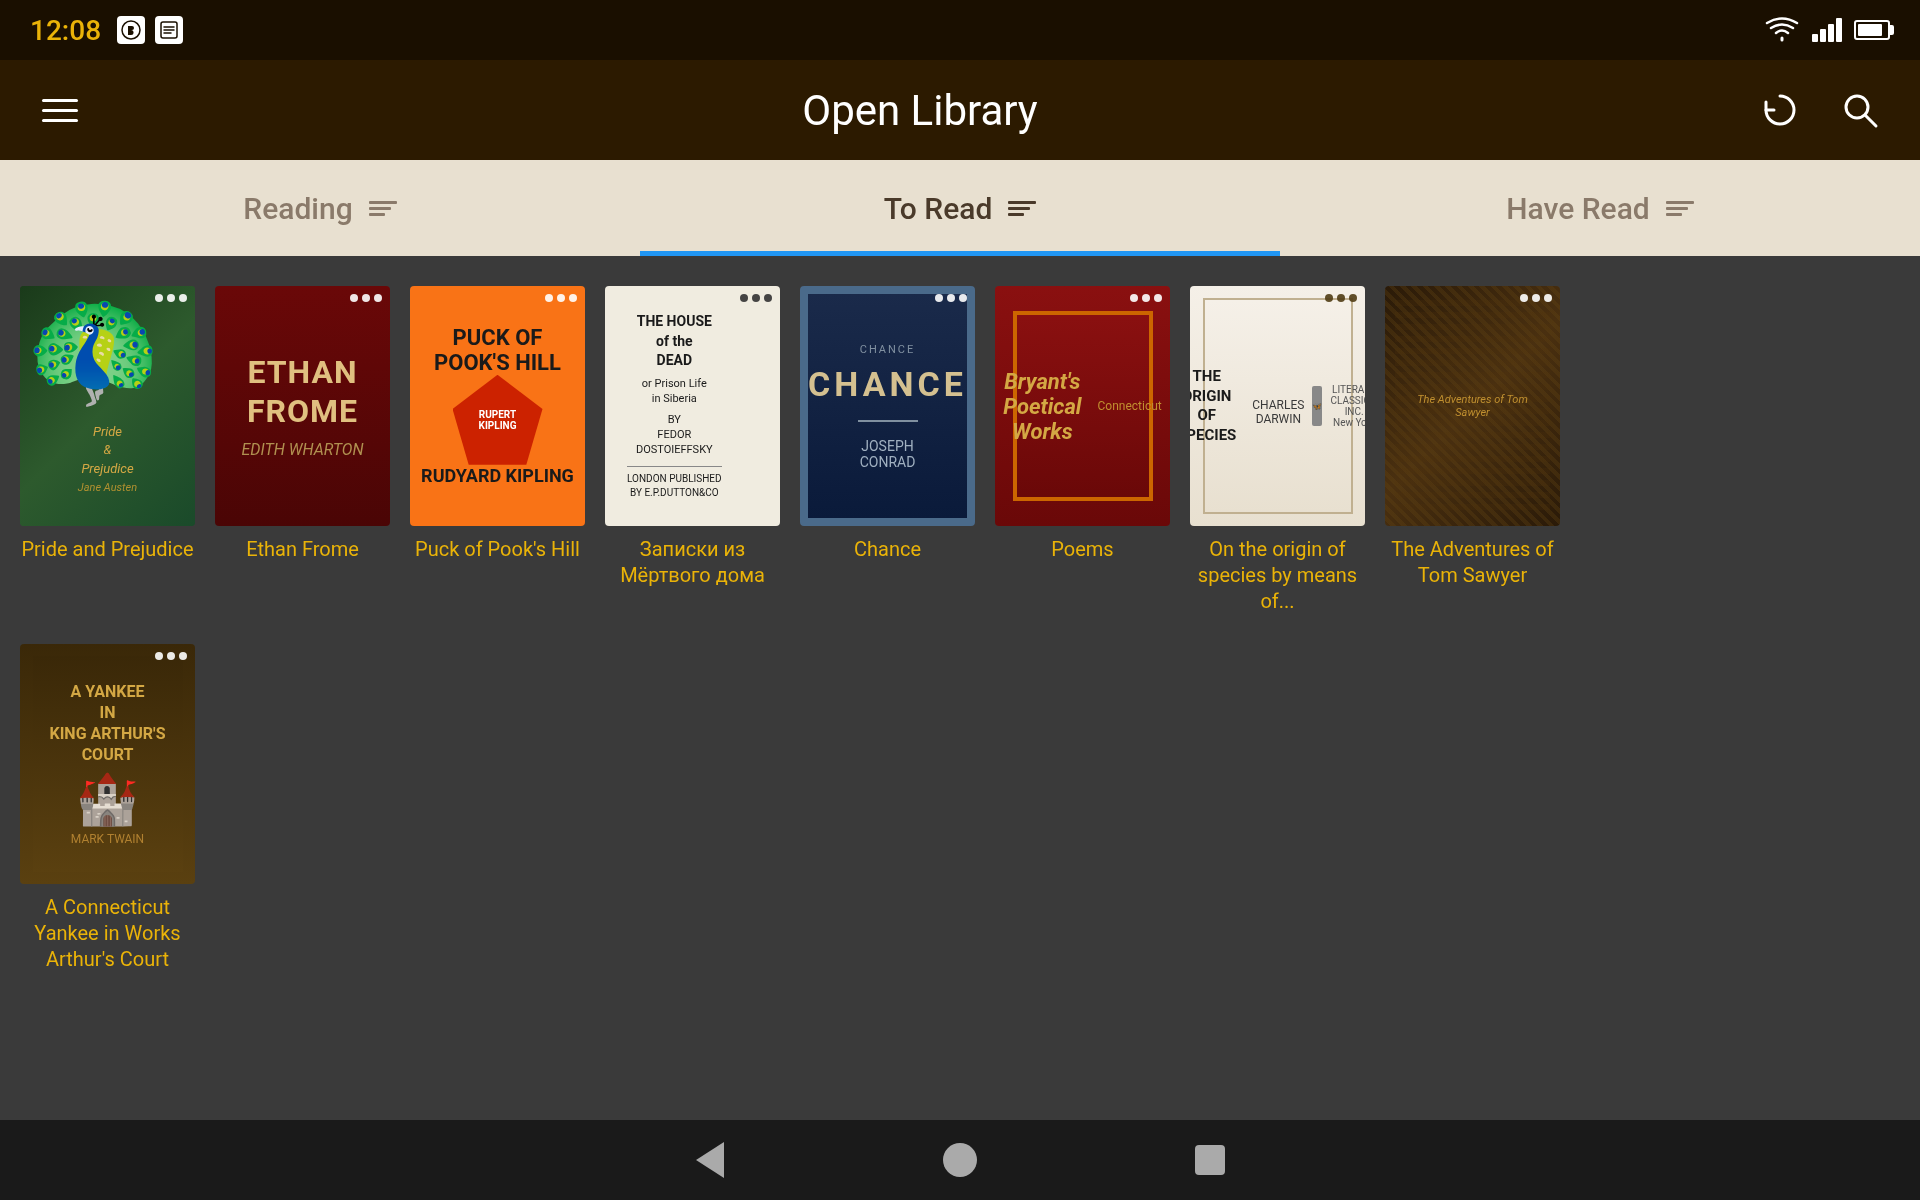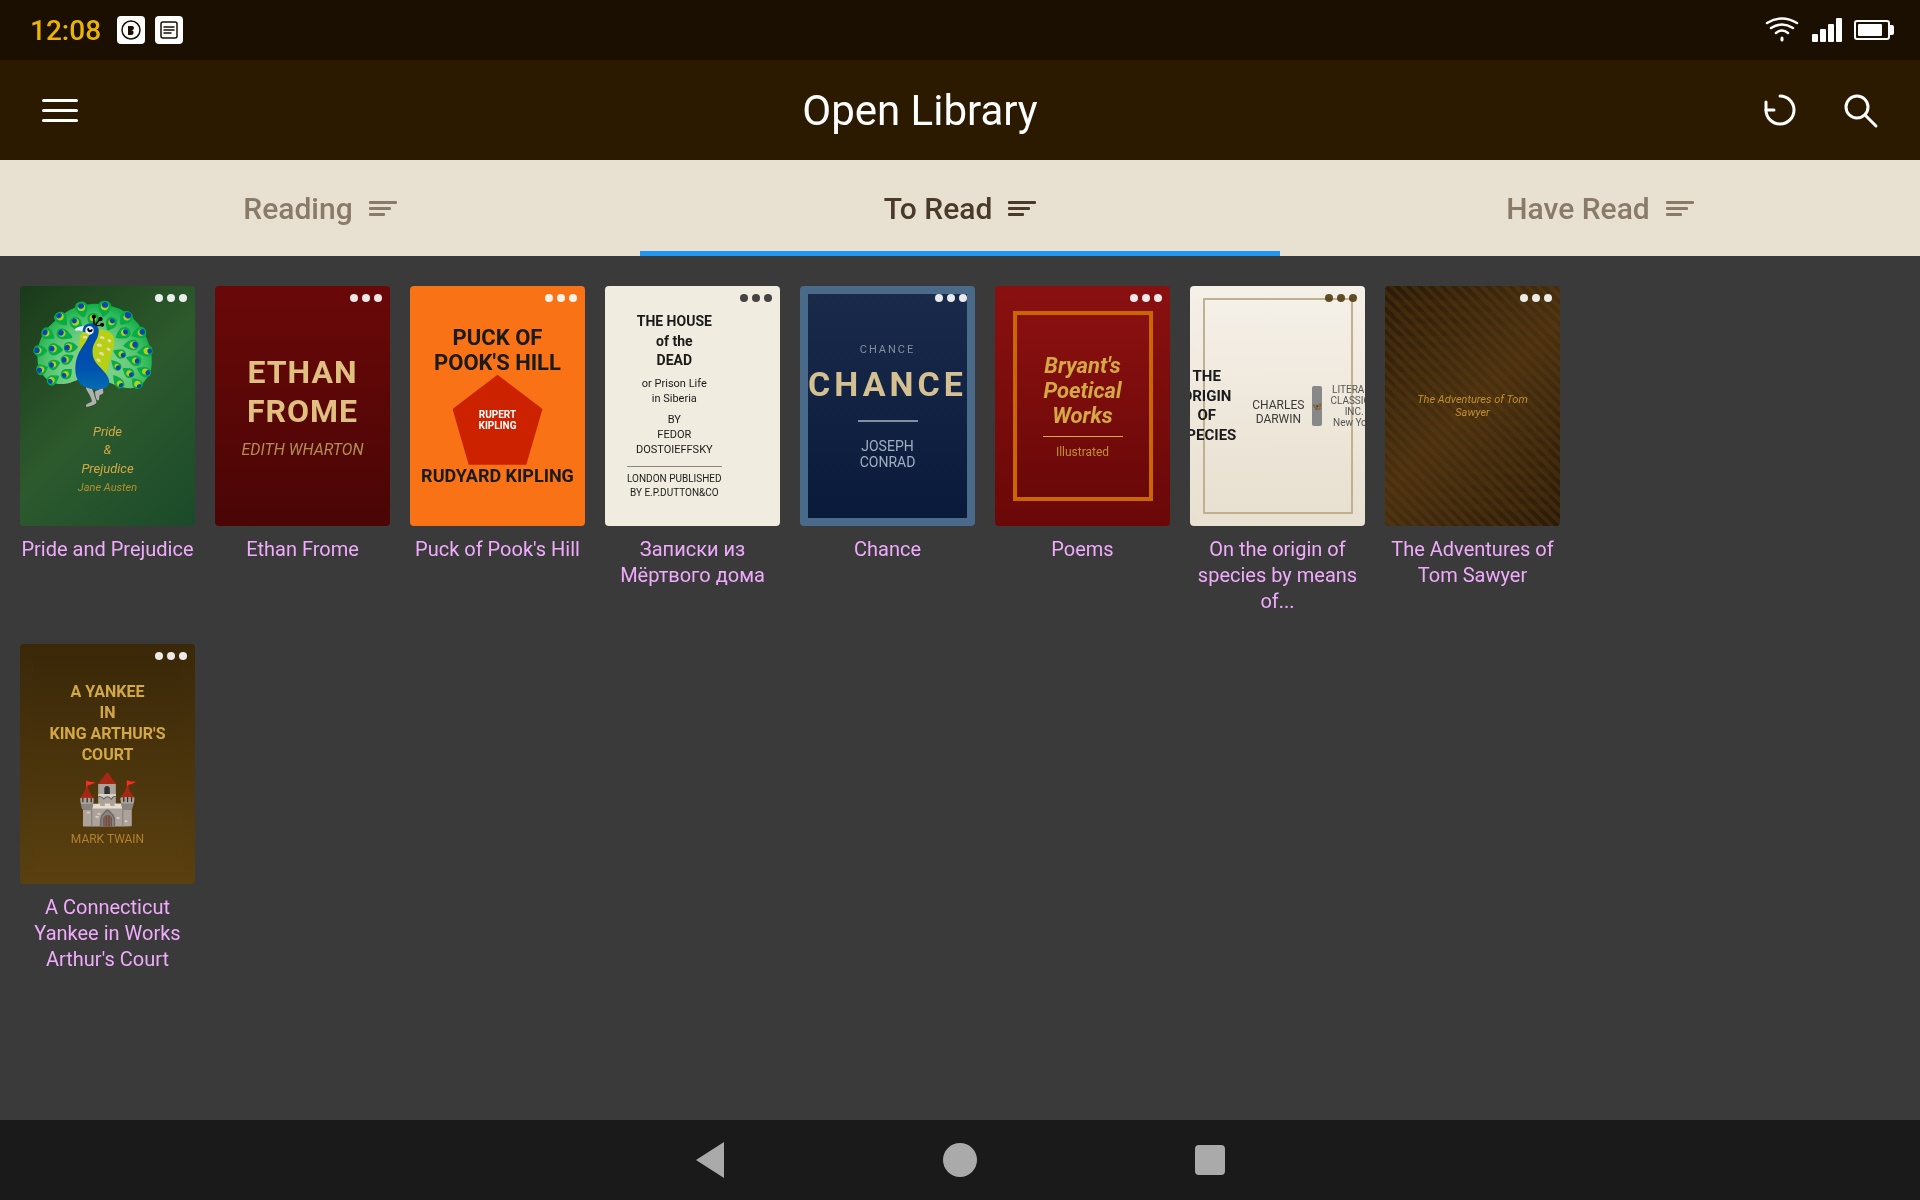--- a/index.html
+++ b/index.html
@@ -230,21 +230,21 @@
     .book-menu span {
       width: 8px;
       height: 8px;
       background: rgba(255,255,255,0.9);
       border-radius: 50%;
       display: block;
     }
 
     .book-title {
       font-size: 20px;
-      color: #f0abfc;
+      color: #eab308;
       text-align: center;
       margin-top: 10px;
       line-height: 1.3;
       max-width: 175px;
     }
 
     
     
     .cover-pride {
       background: linear-gradient(135deg, #1a3a1a 0%, #2d5a2d 50%, #1a4a2a 100%);
@@ -616,24 +616,24 @@
             <span></span>
             <span></span>
         </div>
       </div>
       <div class="book-title">Chance</div>
     </div>
 
     <div class="book-item">
       <div class="book-cover-wrapper">
         <div class="book-cover cover-poems">
-          <div style="width:140px;height:190px;background:linear-gradient(180deg,#8a1010,#6a0808);border:4px solid #cc6600;display:flex;flex-direction:column;align-items:center;justify-content:center;gap:8px;">
+          <div style="width:140px;height:190px;background:linear-gradient(180deg,#8a1010,#6a0808);border:4px solid #cc6600;display:flex;flex-direction:row;align-items:center;justify-content:center;gap:8px;">
             <div style="font-size:22px;color:#d4a844;font-style:italic;text-align:center;font-weight:bold;">Bryant's<br>Poetical<br>Works</div>
             <div style="width:80px;height:1px;background:#d4a844;"></div>
-            <div style="font-size:12px;color:#c09030;text-align:center;">Illustrated</div>
+            <div style="font-size:12px;color:#c09030;text-align:center;">Connecticut</div>
           </div>
         </div>
         <div class="book-menu">
           <span></span>
             <span></span>
             <span></span>
         </div>
       </div>
       <div class="book-title">Poems</div>
     </div>

